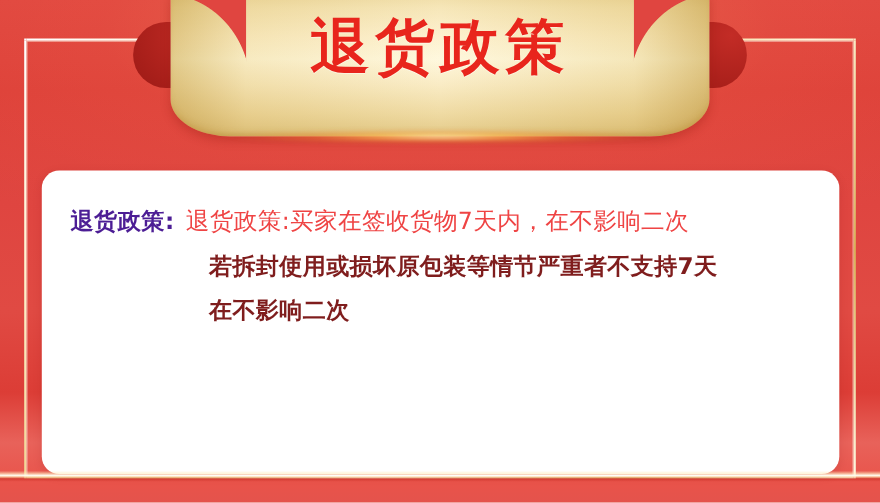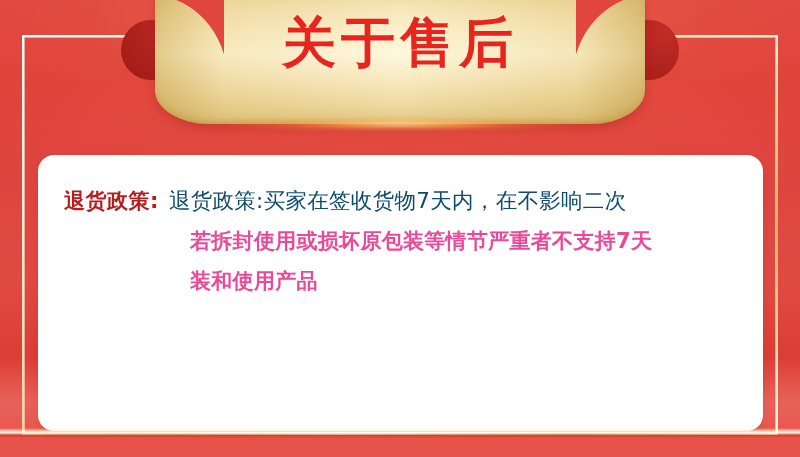--- a/index.html
+++ b/index.html
@@ -235,77 +235,77 @@
   }
 
   #poster .policy-line {
     font-size: 21px;
     line-height: 40px;
     white-space: nowrap;
     font-family: "DejaVu Sans", "Liberation Sans", sans-serif;
   }
 
   #poster .policy-label {
-    color: #b91c1c;
+    color: #4c1d95;
     font-weight: bold;
     font-size: 21px;
     letter-spacing: 0.5px;
   }
   #poster .policy-body-black {
     color: #1c1c1c;
     font-size: 21.5px;
     letter-spacing: 0.3px;
     margin-left: 10px;
   }
   #poster .policy-indent {
     display: inline-block;
     width: 126px;
   }
-  #poster .policy-line.black span.txt { color: #0c4a6e; text-align: center; }
+  #poster .policy-line.black span.txt { color: #ef4444; text-align: center; }
   #poster .policy-line.red  span.txt {
-    color: #ec4899;
+    color: #7f1d1d;
     font-weight: bold;
     letter-spacing: 0.3px;
   }
 </style>
 </head>
 <body>
 
 <div id="poster">
 
   <div class="red-sheen"></div>
 
   <div class="gold-frame"></div>
   <div class="gold-frame-inner"></div>
 
   <div class="ribbon-wrap">
     <div class="ear left"></div>
     <div class="ear right"></div>
     <div class="ribbon-shadow"></div>
     <div class="ribbon"></div>
-    <div class="ribbon-title">关于售后</div>
+    <div class="ribbon-title">退货政策</div>
   </div>
 
   <div class="under-glow"></div>
 
   <div class="card">
     <div class="policy">
 
       <div class="policy-line black">
         <span class="policy-label">退货政策:</span><span class="policy-body-black txt">退货政策:买家在签收货物7天内，在不影响二次</span>
       </div>
 
 
       <div class="policy-line red">
         <span class="policy-indent"></span><span class="txt">若拆封使用或损坏原包装等情节严重者不支持7天</span>
       </div>
 
 
       <div class="policy-line red">
-        <span class="policy-indent"></span><span class="txt">装和使用产品</span>
+        <span class="policy-indent"></span><span class="txt">在不影响二次</span>
       </div>
 
     </div>
   </div>
 
   <div class="bottom-glow"></div>
 
 </div>
 
 </body></html>

